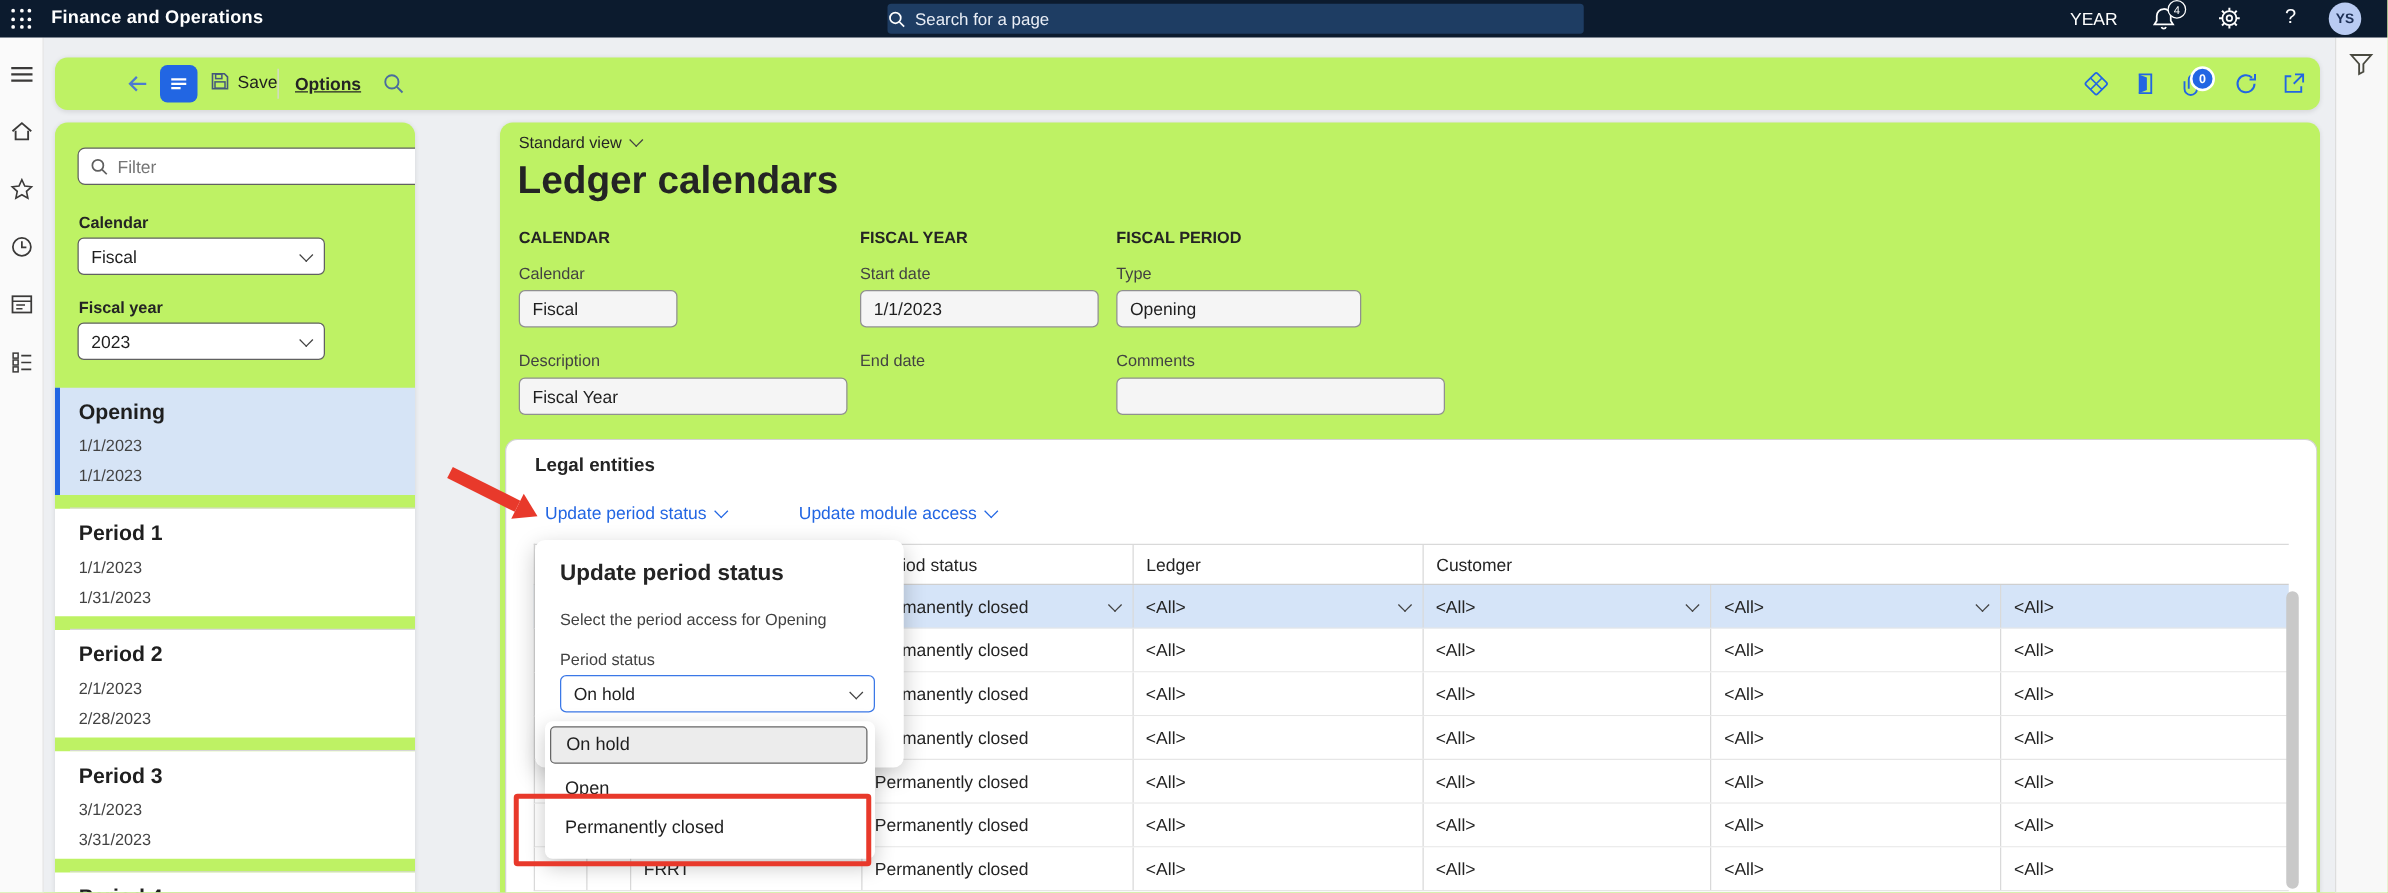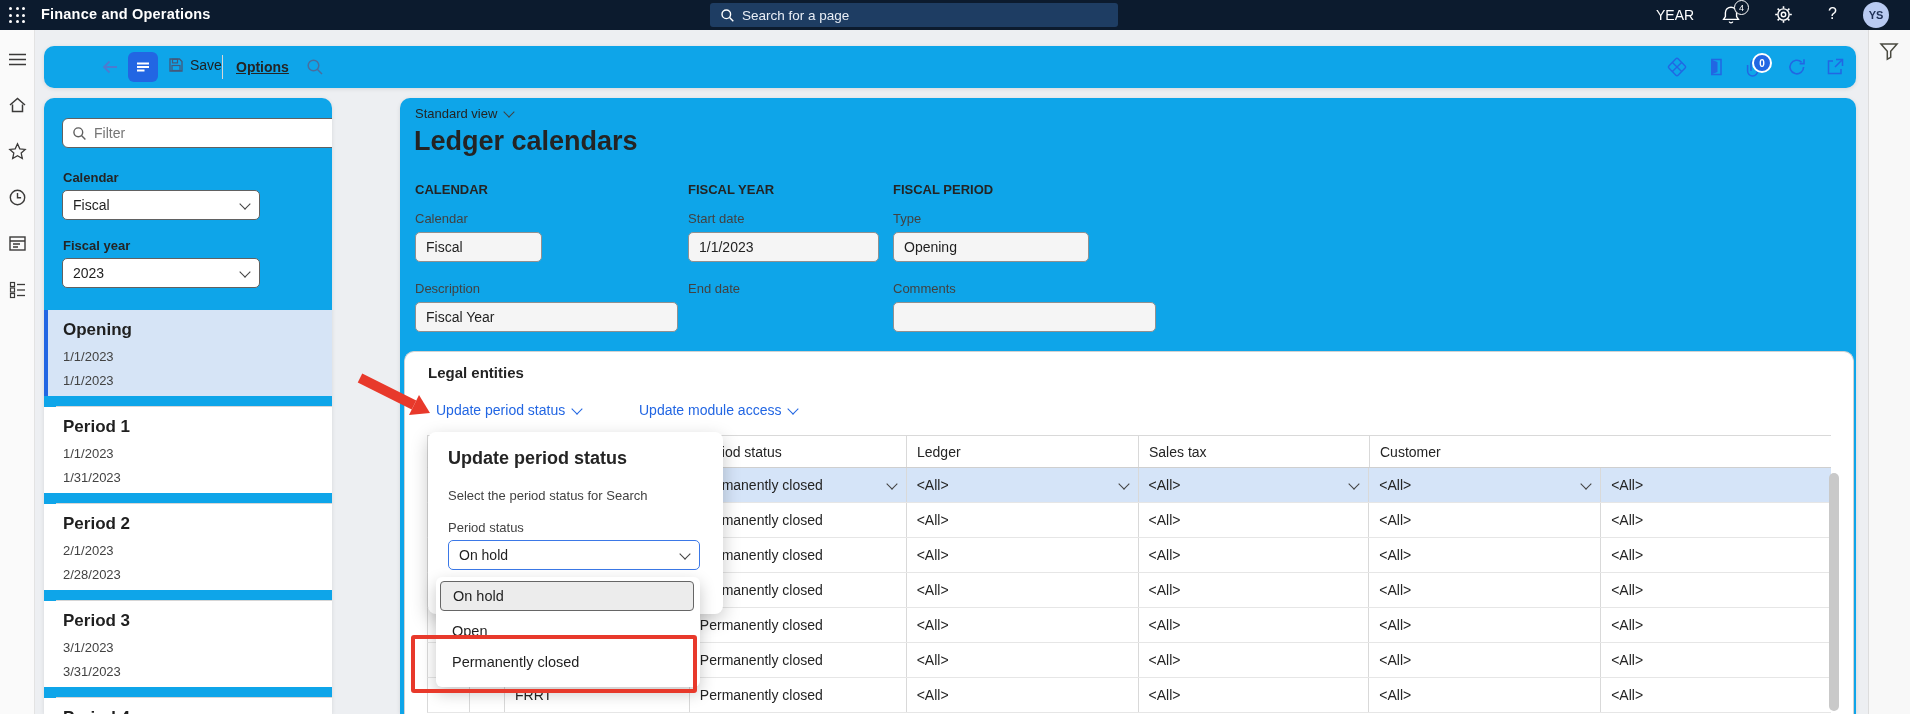--- a/index.html
+++ b/index.html
@@ -6,37 +6,37 @@
   body{width:1910px;height:714px;overflow:hidden;background:#edeff2;
        font-family:"Liberation Sans","DejaVu Sans",sans-serif;color:#1f1f1f;}
   #app{position:relative;width:1910px;height:714px;}
   .abs{position:absolute;}
   
   .topbar{left:0;top:0;width:1910px;height:30px;background:#0c1b2e;z-index:30;}
   .waffle{left:9px;top:7px;width:17px;height:17px;display:grid;
           grid-template-columns:repeat(3,1fr);gap:3px;}
   .waffle i{width:3px;height:3px;background:#fff;border-radius:50%;}
   .appname{left:41px;top:6px;color:#fff;font-size:14.5px;font-weight:700;letter-spacing:.2px;}
-  .topsearch{left:710px;top:3px;width:408px;height:24px;background:#1e3d63;border-radius:3px;
-             display:flex;align-items:center;gap:7px;padding-left:10px;box-sizing:border-box;}
+  .topsearch{left:710px;top:3px;width:557px;height:24px;background:#1e3d63;border-radius:3px;
+             display:flex;align-items:center;gap:7px;box-sizing:border-box;}
   .topsearch span{color:#e9eef6;font-size:13.5px;}
   .tb-right{color:#fff;font-size:14px;}
   .usmf{left:1656px;top:7px;}
   .bell{left:1722px;top:5px;}
   .bellbadge{left:1734px;top:0px;width:13px;height:13px;border:1.4px solid #fff;border-radius:50%;
              background:#0c1b2e;color:#fff;font-size:9px;display:flex;align-items:center;justify-content:center;}
   .gear{left:1774px;top:5px;}
   .help{left:1828px;top:5px;font-size:16px;}
   .avatar{left:1863px;top:2px;width:26px;height:26px;border-radius:50%;background:#b9cbf2;
           color:#1d2f55;font-size:11px;font-weight:700;display:flex;align-items:center;justify-content:center;}
   
   .rail{left:0;top:30px;width:34px;height:684px;background:#fafafa;border-right:1px solid #e3e3e3;}
   .rail .ricon{position:absolute;left:8px;width:19px;height:19px;}
   
-  .card{background:#0ea5e9;box-shadow:0 1px 4px rgba(0,0,0,.10);}
+  .card{background:#bef264;box-shadow:0 1px 4px rgba(0,0,0,.10);}
   .actionbar{left:44px;top:46px;width:1812px;height:42px;border-radius:10px;z-index:8;}
   .backarrow{left:56px;top:11px;}
   .bluebtn{left:84px;top:6px;width:30px;height:30px;background:#2266e3;border-radius:6px;
            display:flex;align-items:center;justify-content:center;}
   .savegrp{left:124px;top:11px;display:flex;align-items:center;gap:6px;font-size:14px;color:#1f1f1f;}
   .vdiv{left:178px;top:9px;width:1px;height:24px;background:#d6d6d6;}
   .optionslbl{left:192px;top:13px;font-size:14px;font-weight:700;color:#242424;text-decoration:underline;}
   .ab-search{left:262px;top:12px;}
   .ab-ic{position:absolute;top:10px;width:22px;height:22px;color:#2266e3;}
   .clipbadge{position:absolute;left:9px;top:-3px;width:16px;height:16px;background:#2266e3;
@@ -59,21 +59,21 @@
   .plist{left:0;top:212px;width:346px;height:404px;overflow:hidden;}
   .pitem{position:absolute;left:0;width:346px;height:86px;box-sizing:border-box;padding:10px 0 0 19px;background:#fff;}
   .pitem .nm{font-size:17px;font-weight:700;color:#1f1f1f;}
   .pitem .dt{font-size:13px;color:#424242;margin-top:9px;}
   .pitem.sel{background:#d6e4f6;border-left:4px solid #2266e3;padding-left:15px;}
   .pdiv{position:absolute;left:12px;width:320px;height:0;border-top:1px solid #d6d6d6;}
   .lscroll{left:327px;top:214px;width:8px;height:260px;background:#c6c6c6;border-radius:4px;}
   
   .main{left:400px;top:98px;width:1456px;height:616px;border-radius:10px 10px 0 0;}
   .stdview{left:15px;top:8px;font-size:13px;color:#242424;display:flex;align-items:center;gap:8px;}
-  .pgtitle{left:14px;top:28px;font-size:27px;font-weight:700;color:#242424;}
+  .pgtitle{left:14px;top:28px;font-size:31px;font-weight:700;color:#242424;}
   .grphdr{font-size:13px;font-weight:700;color:#242424;}
   .flabel{font-size:13px;color:#424242;}
   .ro-input{border:1px solid #909090;border-radius:5px;background:#f5f5f5;box-sizing:border-box;height:30px;
             display:flex;align-items:center;padding:0 10px;font-size:14px;color:#1f1f1f;}
   
   .lecard{left:4px;top:253px;width:1450px;height:363px;background:#fff;border:1px solid #d2d2d2;
           border-bottom:none;border-radius:10px 10px 0 0;box-sizing:border-box;}
   .letitle{left:23px;top:12px;font-size:15px;font-weight:700;color:#242424;}
   .lelink{position:absolute;top:50px;color:#2266e3;font-size:14px;display:flex;align-items:center;gap:8px;}
   
@@ -354,21 +354,20 @@
           <span class="chev blue"></span>
       </div>
 
       <div class="abs grid">
         <div class="grow ghead" style="top:0">
           <div class="c c0"></div>
           <div class="c c1"></div>
           <div class="c c2"></div>
           <div class="c c3">Period status</div>
           <div class="c c4">Ledger</div>
-          <div class="c c5">Sales tax</div>
           <div class="c c7">Customer</div>
         </div>
 
         <div class="grow sel" style="top:33px">
           <div class="c c0"></div>
             <div class="c c1"></div>
           <div class="c c2"></div>
           <div class="c c3">
               <span>Permanently closed</span>
               <span class="chev"></span>
@@ -516,21 +515,21 @@
             </div>
         </div>
       </div>
 
       <div class="abs gscroll"></div>
     </div>
   </div>
 
   <div class="abs flyout">
     <div class="abs flytitle">Update period status</div>
-    <div class="abs flydesc">Select the period status for Search</div>
+    <div class="abs flydesc">Select the period access for Opening</div>
     <div class="abs flylabel">Period status</div>
     <div class="abs select flyselect">
       <span>On hold</span>
         <span class="chev"></span>
     </div>
   </div>
 
   <div class="abs optlist">
     <div class="opt hover" style="top:4px;height:30px">On hold</div>
     <div class="opt" style="top:40px;height:28px">Open</div>

